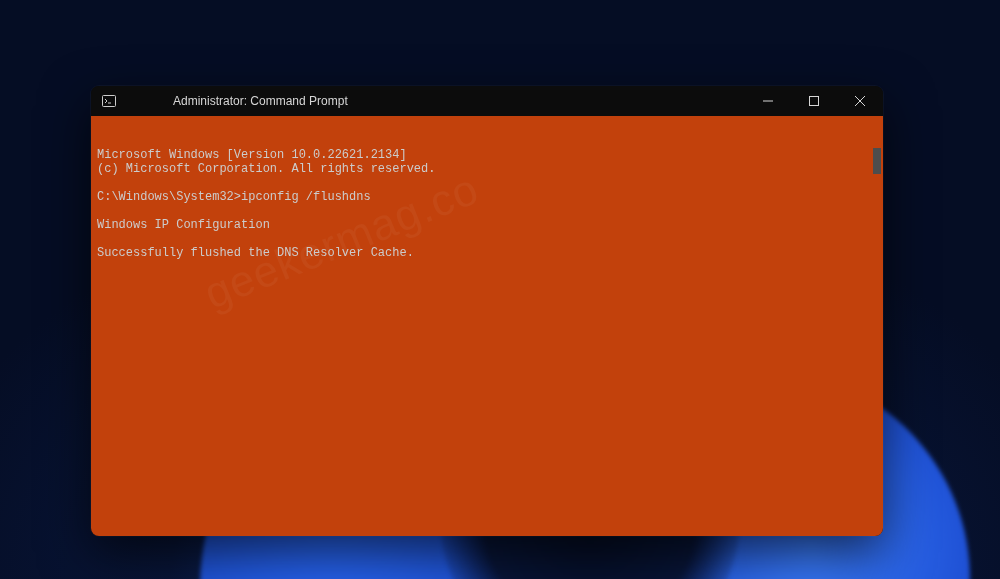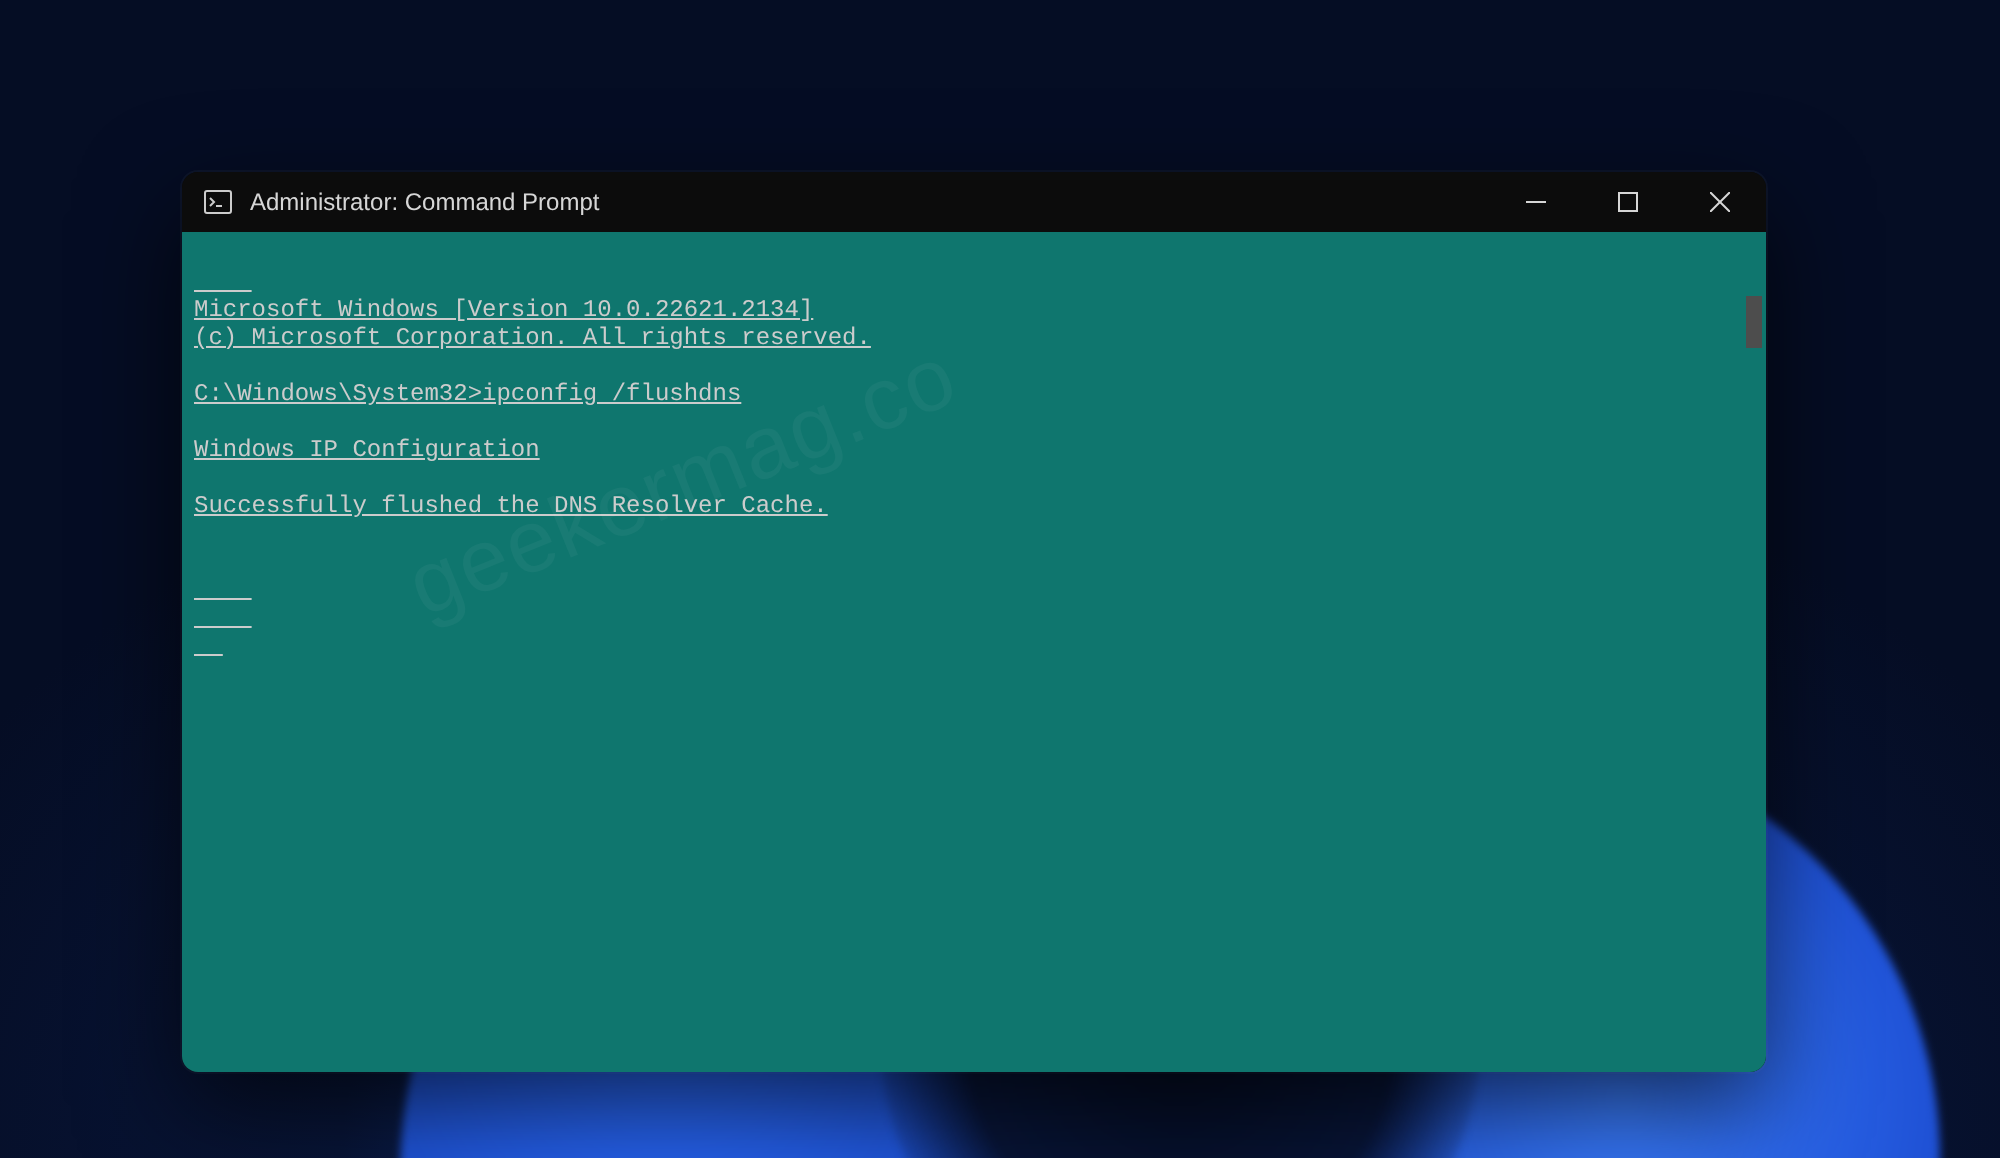--- a/index.html
+++ b/index.html
@@ -81,20 +81,21 @@
       align-items: center;
       justify-content: center;
     }
     .titlebar-icon svg {
       width: 16px;
       height: 16px;
     }
 
     .titlebar-title {
       flex: 0 0 auto;
+      margin-left: 48px;
     }
 
     .titlebar-spacer {
       flex: 1;
     }
 
     .win-btn {
       width: 46px;
       height: 30px;
       display: flex;
@@ -106,30 +107,29 @@
     .win-btn svg {
       width: 10px;
       height: 10px;
       stroke: currentColor;
       fill: none;
       stroke-width: 1;
     }
 
     .terminal {
       flex: 1;
-      background: #0f766e;
+      background: #c2410c;
       color: #cccccc;
       font-family: Consolas, "Courier New", monospace;
       font-size: 12px;
       line-height: 14px;
       padding: 4px 6px 6px 6px;
       white-space: pre;
       position: relative;
       overflow: hidden;
-      text-decoration: underline;
     }
 
     .terminal .line {
       min-height: 14px;
     }
 
     .cursor {
       display: inline-block;
       width: 7px;
       height: 2px;

